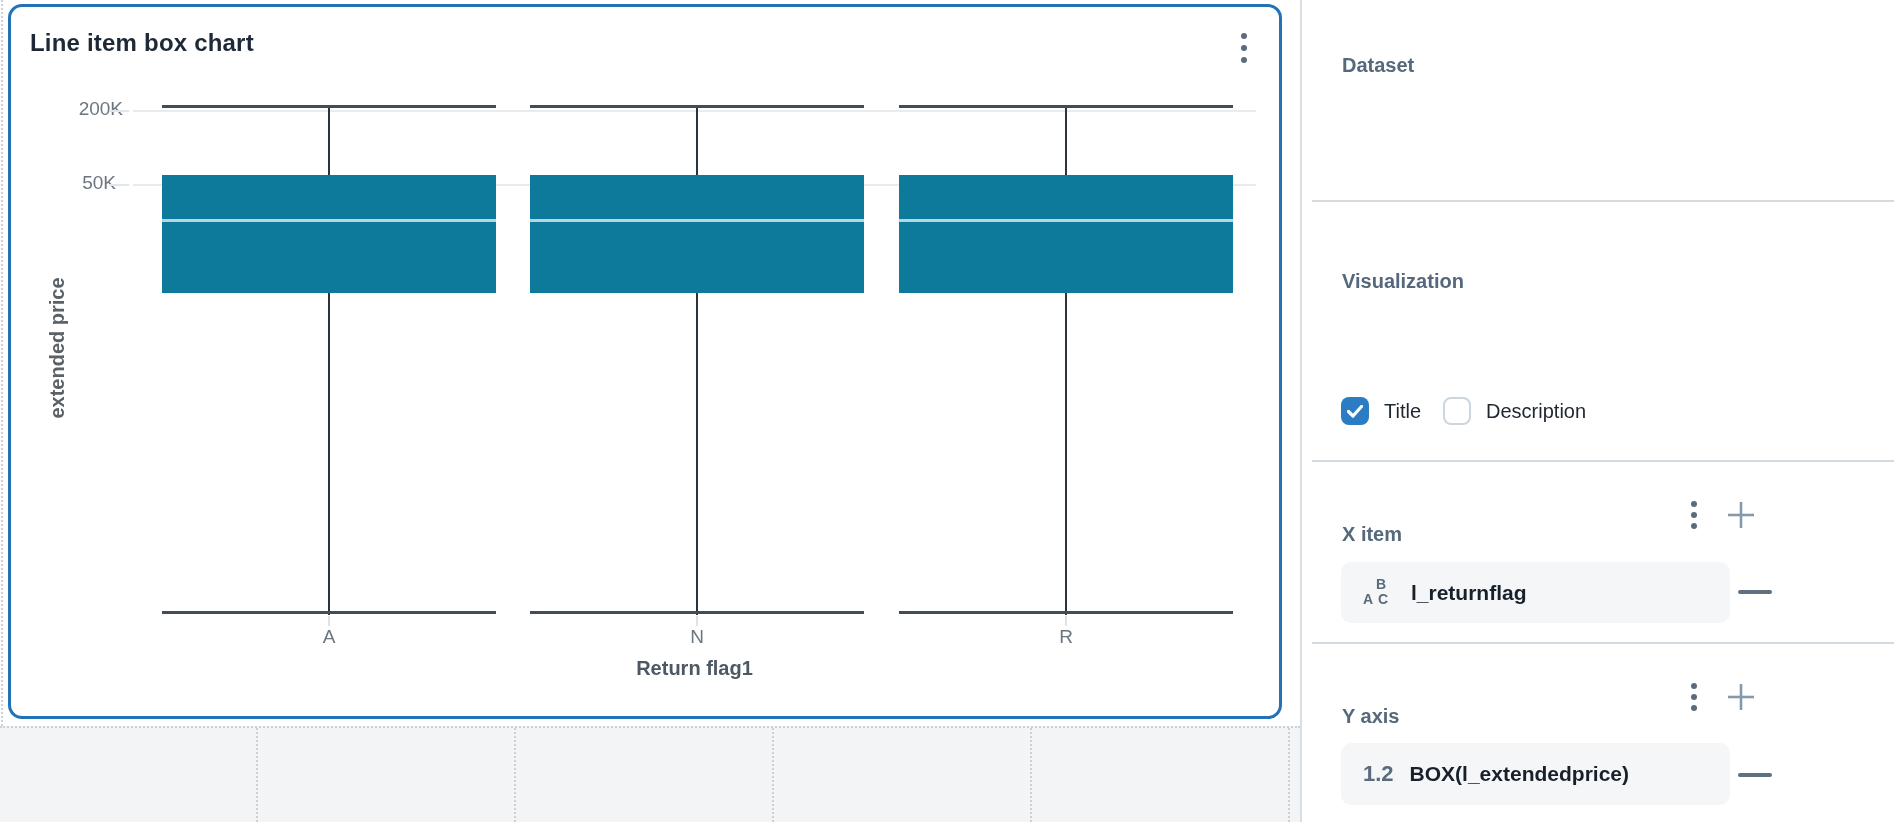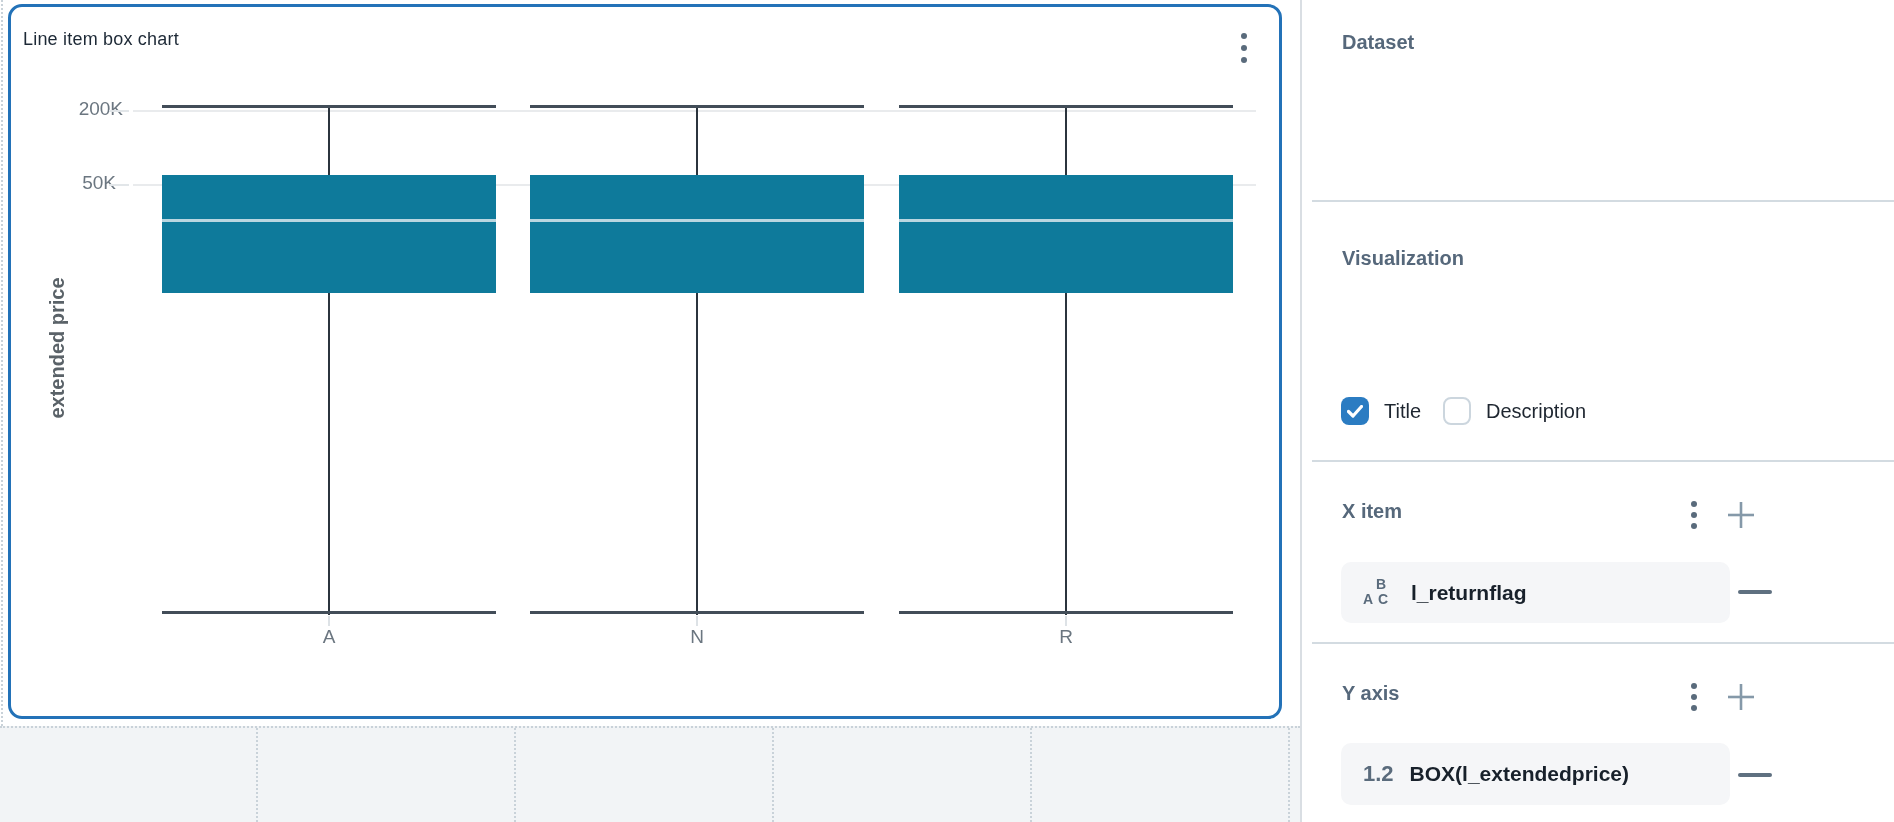--- a/index.html
+++ b/index.html
@@ -12,21 +12,21 @@
   .canvas { position: absolute; left: 0; top: 0; width: 1300px; height: 822px; background: #ffffff; }
   .canvas-edge { position: absolute; left: 1px; top: 0; height: 822px; width: 0;
     border-left: 2px dotted #c9d2d9; z-index: 0; }
   .canvas-strip { position: absolute; left: 0; top: 726px; width: 1300px; height: 96px;
     background: #f2f4f6; border-top: 2px dotted #c9d2d9; display: flex; z-index: 0; }
   .canvas-cell { width: 258px; height: 100%; border-right: 2px dotted #c9d2d9; }
 
   
   .card { position: absolute; left: 8px; top: 4px; width: 1274px; height: 715px;
     background: #ffffff; border: 3px solid #2372b8; border-radius: 14px; z-index: 2; }
-  .card-title { position: absolute; left: 12px; top: 22px; font-size: 18px; font-weight: normal;
+  .card-title { position: absolute; left: 19px; top: 22px; font-size: 24px; font-weight: bold;
     color: #1d2936; letter-spacing: 0.2px; }
   .card-kebab { position: absolute; left: 1223px; top: 26px; width: 20px; height: 40px;
     display: flex; flex-direction: column; align-items: center; gap: 6px; cursor: pointer; }
   .card-kebab i { width: 6px; height: 6px; border-radius: 50%; background: #5a6b7c; }
 
   .chart-area { position: absolute; inset: 0; }
   .gridline { position: absolute; height: 2px; background: #e9ebed; left: 122px; width: 1123px; }
   .ytick-label { position: absolute; width: 72px; text-align: right; font-size: 19px; color: #6b7680; }
   .ytick-dash { position: absolute; width: 20px; height: 2px; background: #e2e6e9; }
   .box-group { position: absolute; width: 334px; }
@@ -38,21 +38,21 @@
   .xtick-label { position: absolute; left: 0; width: 334px; text-align: center;
     font-size: 19px; color: #6b7680; }
   .x-axis-title { position: absolute; left: 122px; width: 1123px; top: 650px; text-align: center;
     font-size: 20px; font-weight: bold; color: #4c5864; }
   .y-axis-title { position: absolute; left: 46px; top: 341px; white-space: nowrap;
     transform: translate(-50%, -50%) rotate(-90deg); font-size: 20px; font-weight: bold; color: #5a6268; }
 
   
   .panel { position: absolute; left: 1300px; top: 0; width: 594px; height: 822px;
     background: #ffffff; border-left: 2px solid #d9dee3; z-index: 3; }
-  .panel-heading { position: absolute; left: 40px; font-size: 20px; font-weight: bold; color: #56687b; }
+  .panel-heading { position: absolute; left: 40px; font-size: 20px; font-weight: bold; color: #56687b; margin-top: 23px; }
   .panel-divider { position: absolute; left: 10px; width: 584px; height: 2px; background: #d3dbe1; }
   .dropdown { position: absolute; left: 40px; width: 443px; height: 60px; background: #ffffff;
     border: 2px solid #ccd6de; border-radius: 10px; display: flex; align-items: center;
     padding: 0 52px 0 24px; cursor: pointer; }
   .dropdown-text { font-size: 20px; color: #1e2630; white-space: nowrap; overflow: hidden; }
   .dropdown .chev { position: absolute; right: 20px; top: 50%; transform: translateY(-50%); }
   .viz-icon { margin-right: 14px; flex: 0 0 auto; display: block; }
 
   .check-row { position: absolute; left: 39px; top: 397px; display: flex; align-items: center; }
   .checkbox { width: 28px; height: 28px; border-radius: 8px; cursor: pointer;
@@ -95,20 +95,21 @@
 
 <div class="card">
   <div class="card-title">Line item box chart</div>
   <div class="card-kebab">
     <i></i>
       <i></i>
       <i></i>
   </div>
   <div class="chart-area" id="chart-area">
     <div class="y-axis-title">extended price</div>
+    <div class="x-axis-title">Return flag1</div>
   <div class="gridline" style="top: 103px;"></div>
       <div class="ytick-label" style="left: 40px; top: 91px;">200K</div>
       <div class="ytick-dash" style="left: 98px; top: 103px;"></div>
       <div class="gridline" style="top: 176.752px;"></div>
       <div class="ytick-label" style="left: 33px; top: 164.752px;">50K</div>
       <div class="ytick-dash" style="left: 98px; top: 176.752px;"></div>
       <div class="box-group" style="left: 151px; top: 0px; height: 700px;">
         <div class="whisker" style="top: 98.8086px; height: 509.402px; background: rgb(43, 52, 61);"></div>
         <div class="cap" style="top: 97.8086px;"></div>
         <div class="cap" style="top: 604.211px;"></div>

